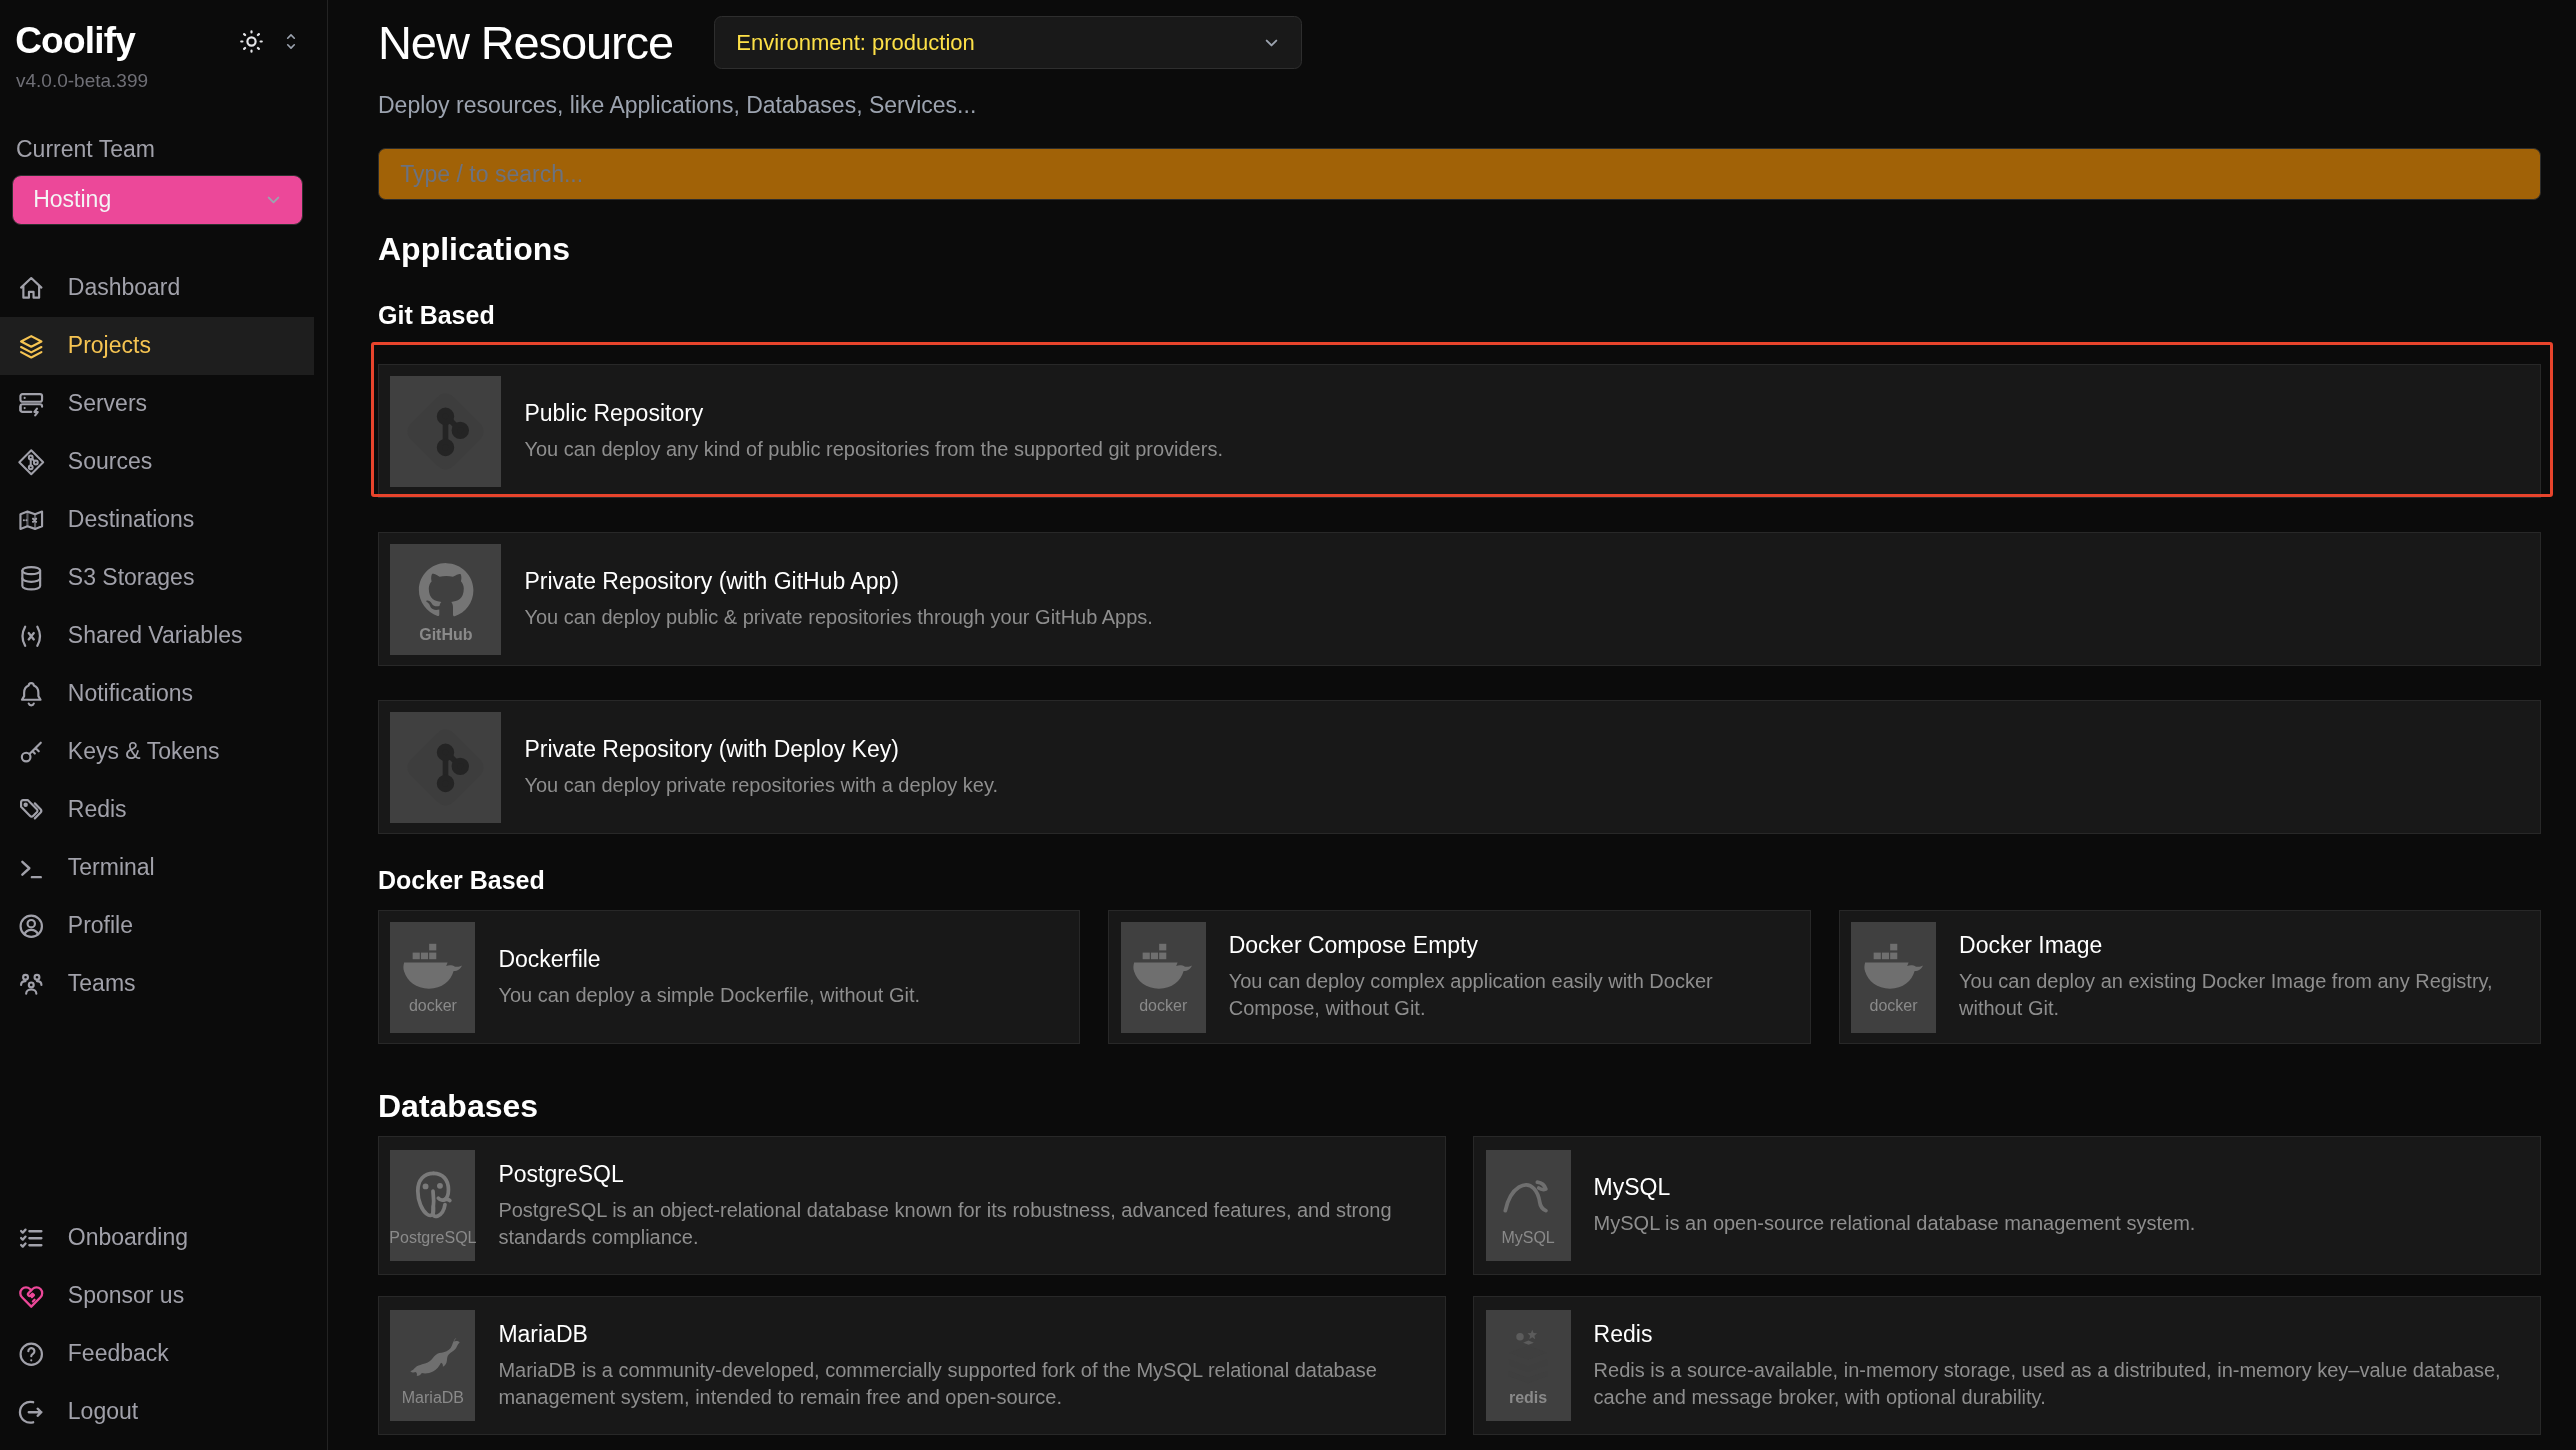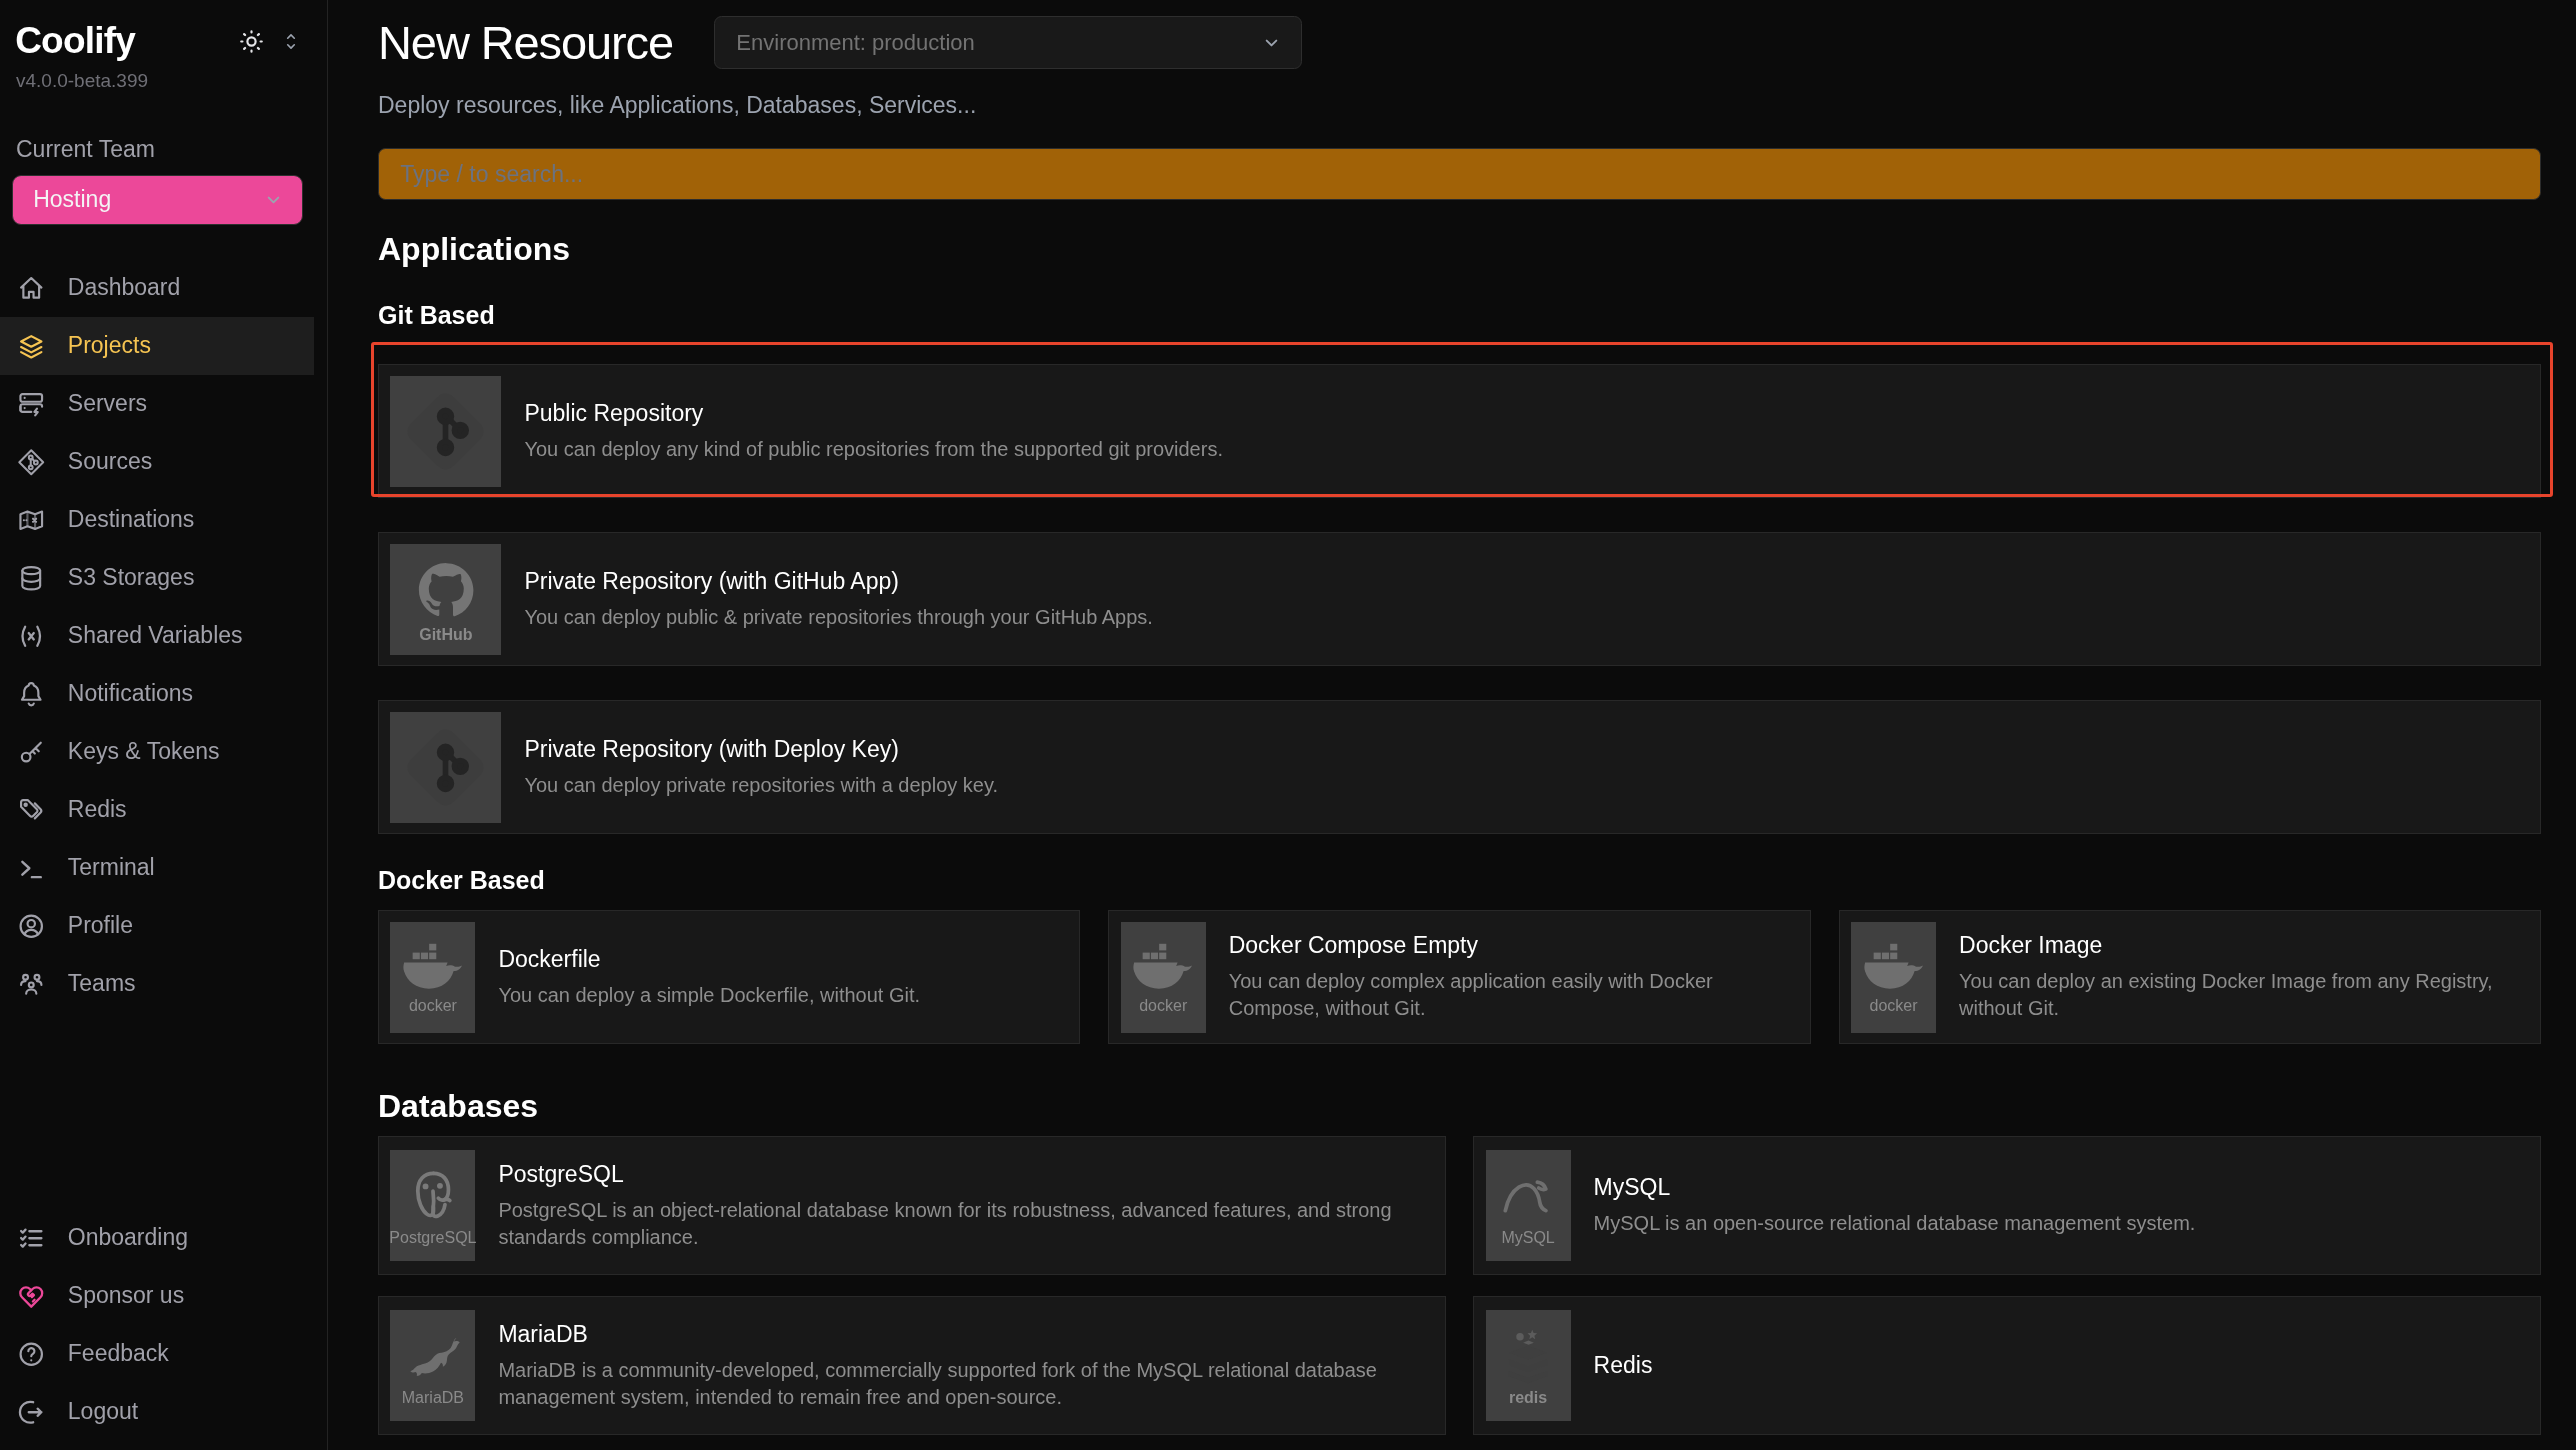--- a/index.html
+++ b/index.html
@@ -42,21 +42,21 @@
   .sidebar-footer { margin-top:auto; }
 
   
   .main { flex:1; position:relative; padding:15.2px 35px 0 50px; }
   .title-row { display:flex; align-items:center; gap:41px; height:55px; }
   .page-title { font-size:47px; font-weight:normal; letter-spacing:-1.1px; white-space:nowrap; }
   .env-select {
     width:588px; height:53px; background:#191919;
     border:0.8px solid #2e2e2e; border-radius:7.6px;
     display:flex; align-items:center; justify-content:space-between;
-    padding:0 18.3px 0 21.3px; font-size:22px; color:#737373; cursor:pointer;
+    padding:0 18.3px 0 21.3px; font-size:22px; color:#fde047; cursor:pointer;
   }
   .chev { color:#9ca3af; display:flex; }
   .subtitle { margin-top:22px; font-size:23px; color:#9ca3af; }
   .search-input {
     display:block; width:100%; height:52px; margin-top:29px;
     background:#a16207; border:0.8px solid #2c2c2c; border-radius:7.6px;
     color:#e4e4e7; font-size:23px; padding:0 21.3px; outline:none;
     font-family:"Liberation Sans", sans-serif;
   }
   .search-input::placeholder { color:#6b7280; }
@@ -460,20 +460,21 @@
             <g fill="#5c5c5c">
               <circle cx="9" cy="4.8" r="1.4"></circle>
               <path d="M13.6 2.2l.5 1.2 1.3.1-1 .9.3 1.3-1.1-.7-1.1.7.3-1.3-1-.9 1.3-.1z"></path>
               <path d="M10.2 7l2-.8 2 .8-2 .8z"></path>
             </g>
           </svg>
           <span class="logo-text">redis</span>
         </div>
         <div class="card-text">
           <div class="card-title">Redis</div>
+          <div class="card-desc">Redis is a source-available, in-memory storage, used as a distributed, in-memory key–value database, cache and message broker, with optional durability.</div>
         </div>
       </div>
     </div>
 
     <div class="partial-row">
       <div class="partial-card"></div>
       <div class="partial-card"></div>
     </div>
 
   </main>

